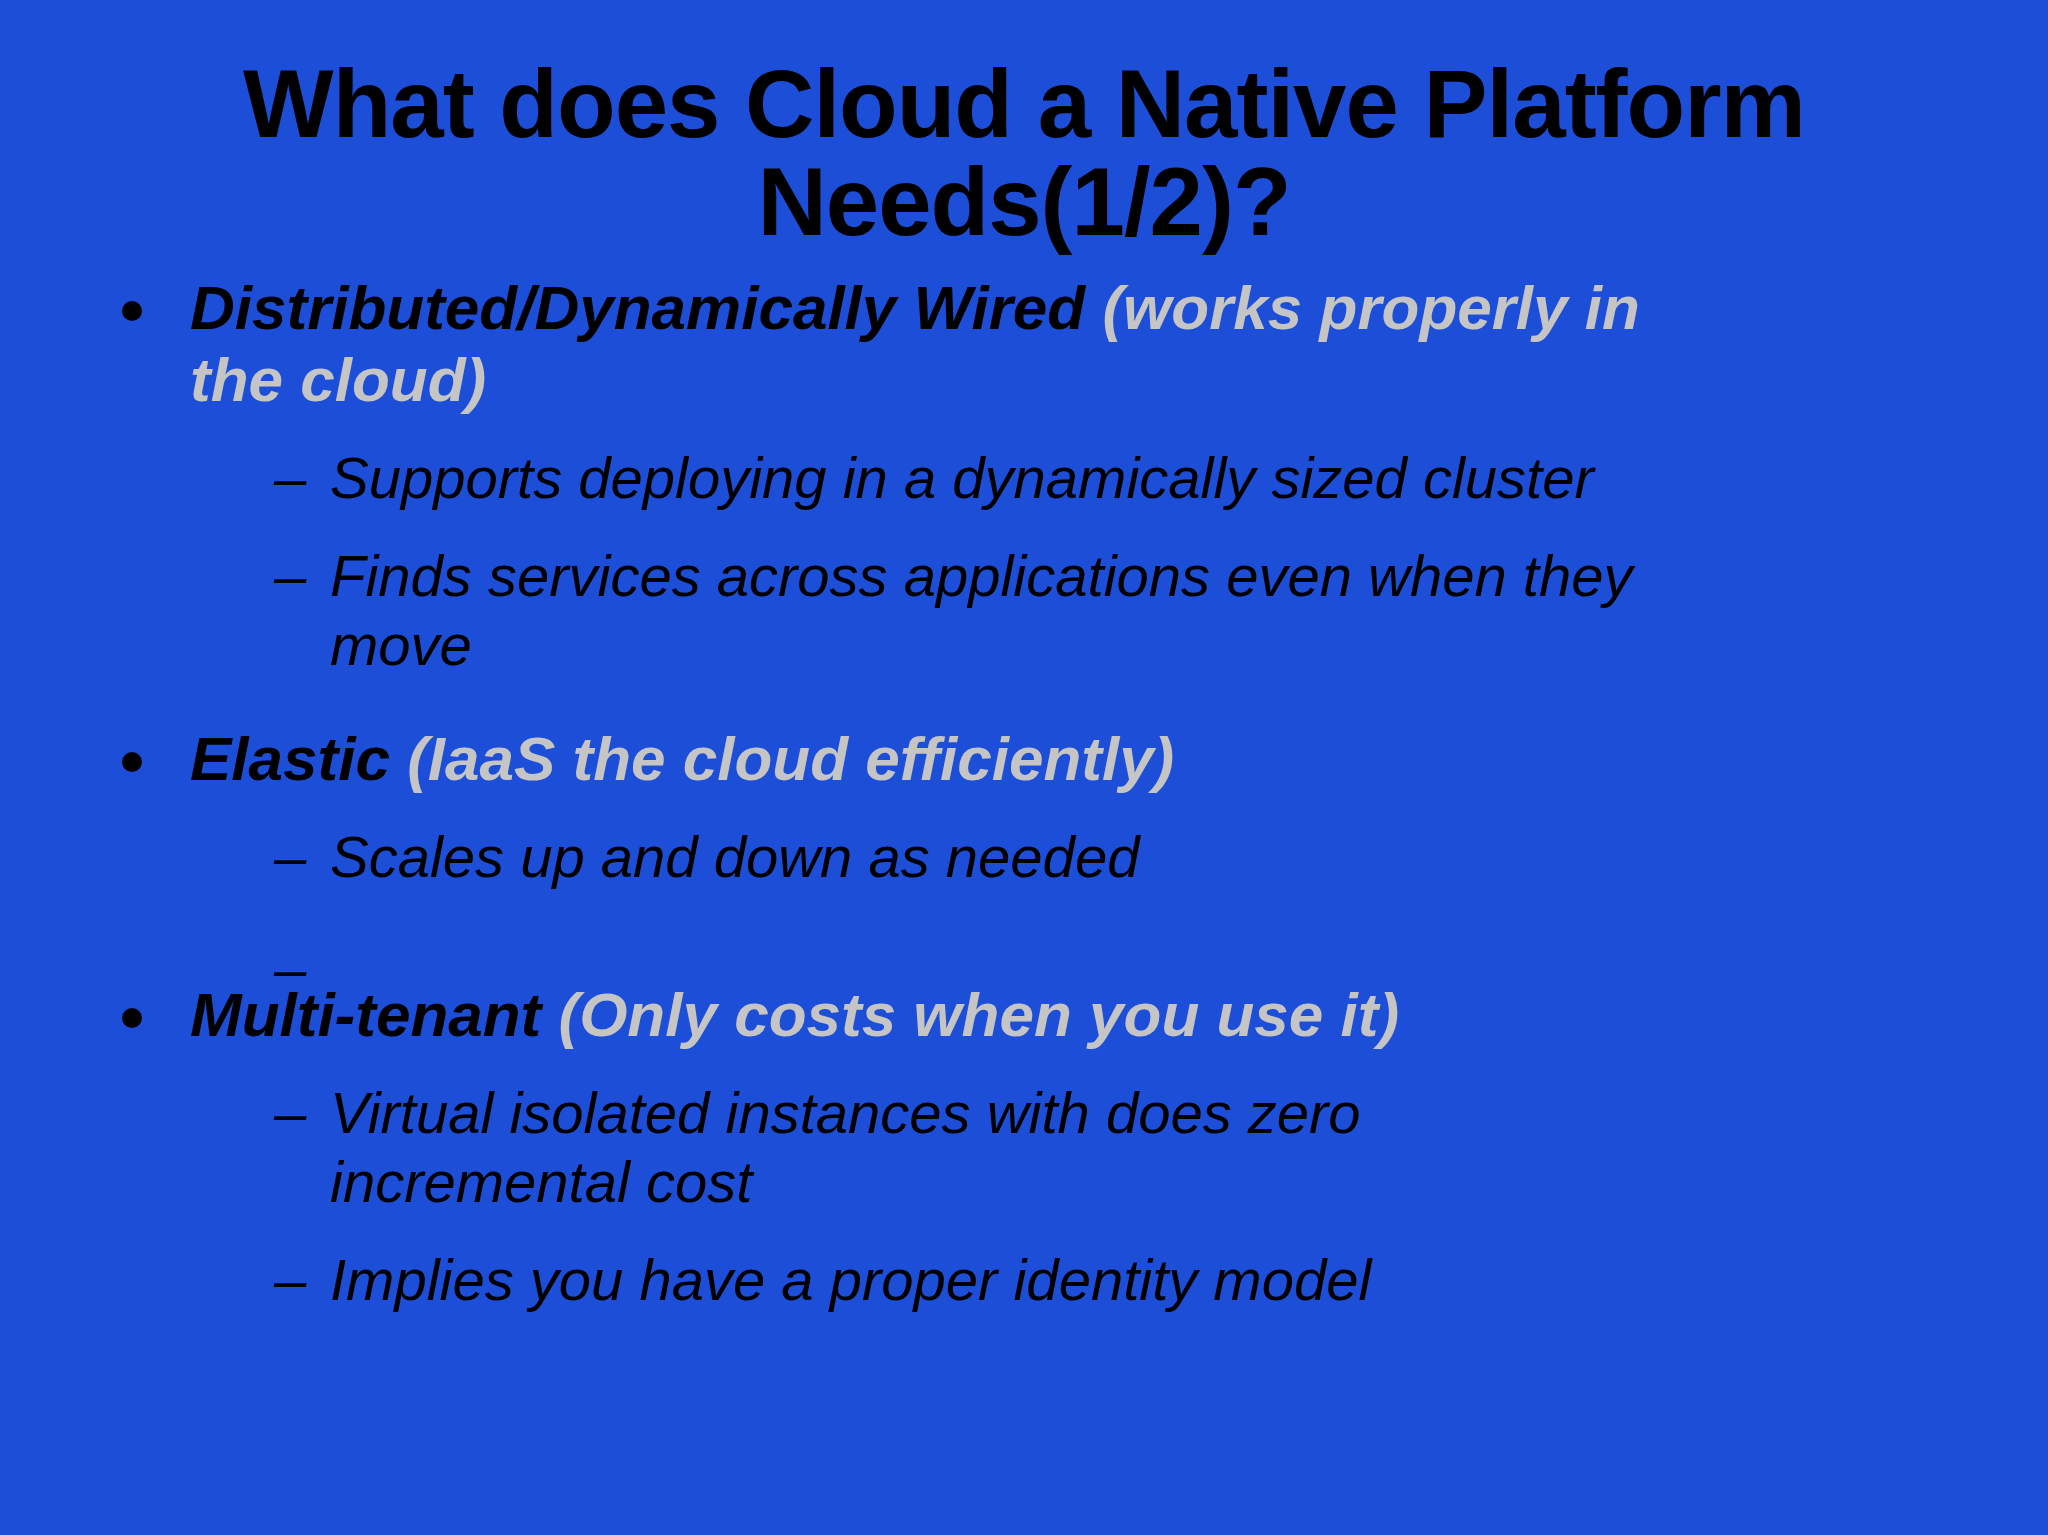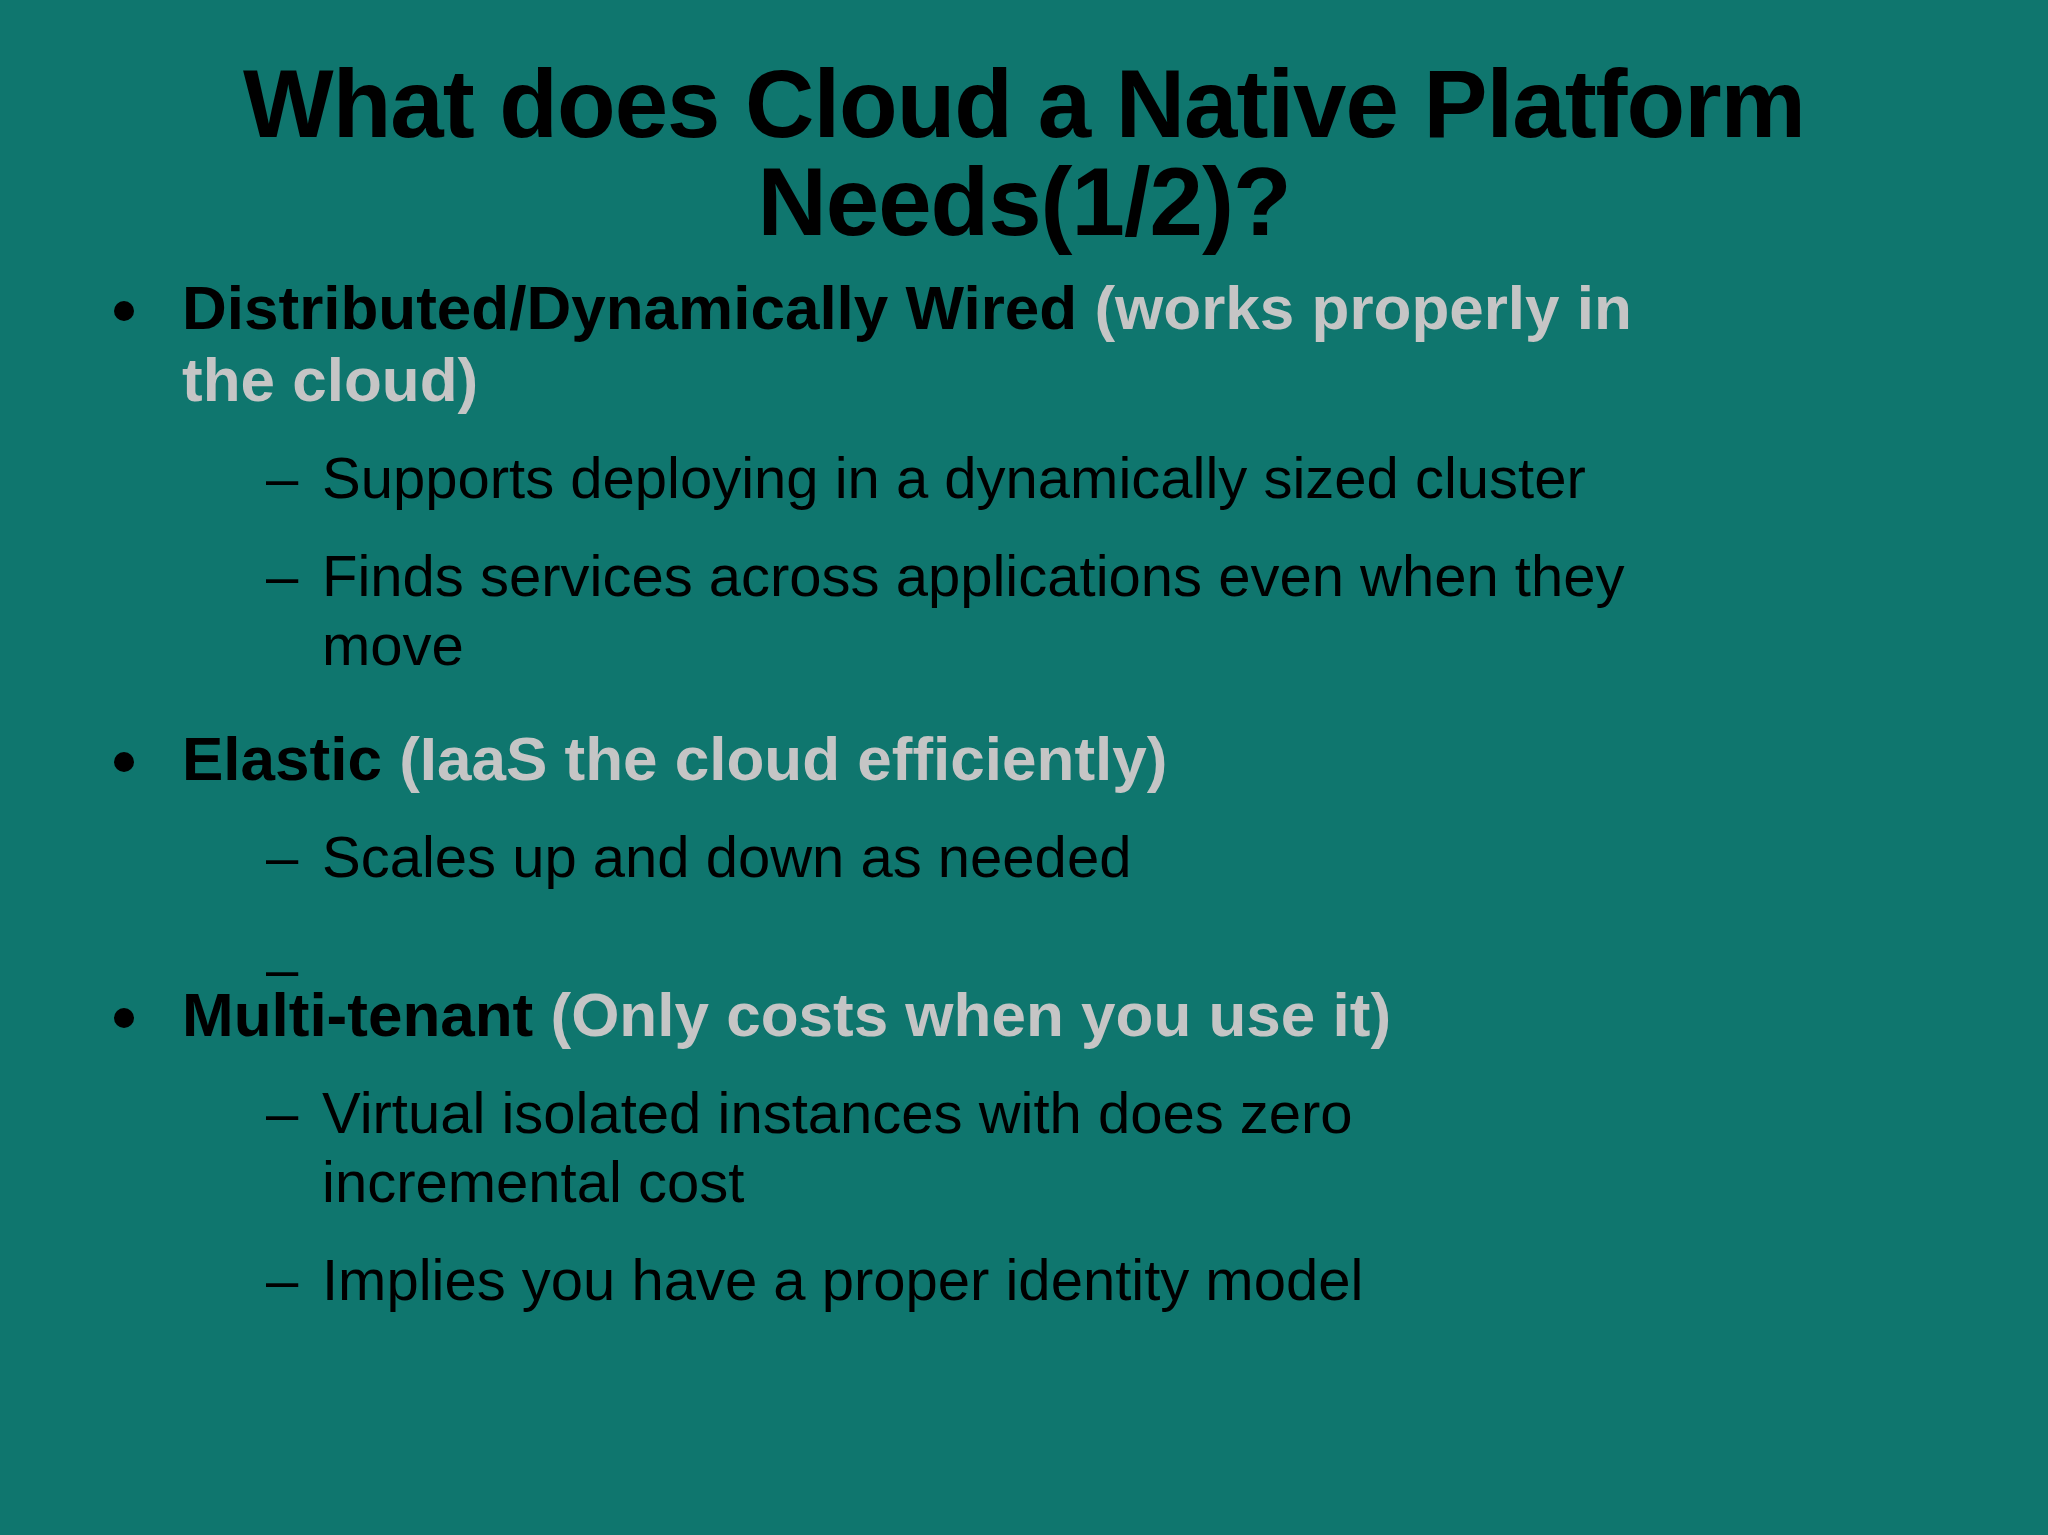--- a/index.html
+++ b/index.html
@@ -4,21 +4,21 @@
 <style>
   html, body {
     margin: 0;
     padding: 0;
     background: #ffffff;
   }
   .slide {
     position: relative;
     width: 2048px;
     height: 1535px;
-    background: #0f766e;
+    background: #1d4ed8;
     font-family: "Liberation Sans", sans-serif;
     color: #000000;
     overflow: hidden;
     box-sizing: border-box;
   }
 
   
   .slide-title {
     position: absolute;
     left: 0;
@@ -30,25 +30,26 @@
     line-height: 1.02;
     letter-spacing: -1px;
     color: #000000;
     padding: 0 60px;
     box-sizing: border-box;
   }
 
   
   .body-area {
     position: absolute;
-    left: 0;
+    left: 8px;
     top: 272px;
     width: 1734px;
     padding: 0 70px 0 100px;
     box-sizing: border-box;
+    font-style: italic;
   }
 
   .lvl1 {
     position: relative;
     display: block;
     padding-left: 82px;
     margin: 0 0 4px 0;
     font-size: 62px;
     font-weight: bold;
     line-height: 1.16;

